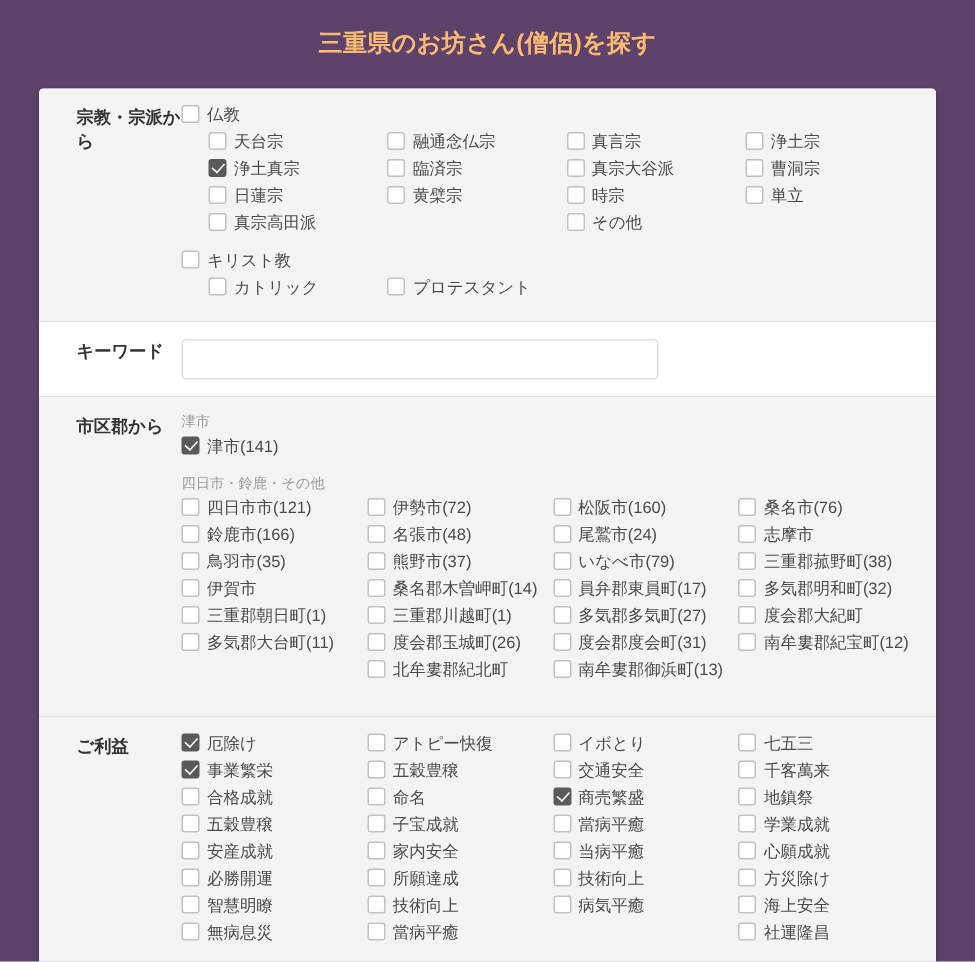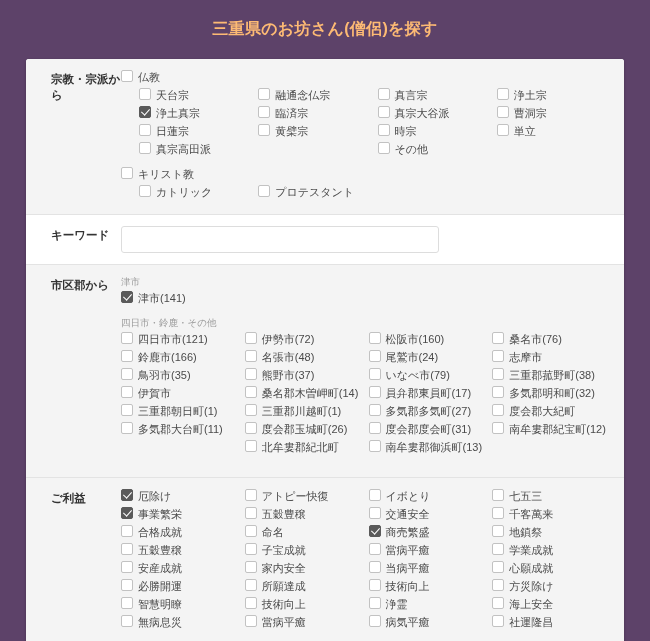--- a/index.html
+++ b/index.html
@@ -459,24 +459,20 @@
           <label class="cb-item">
             <span class="box"></span>
             <span class="cb-label">当病平癒</span>
           </label>
           <label class="cb-item">
             <span class="box"></span>
             <span class="cb-label">技術向上</span>
           </label>
           <label class="cb-item">
             <span class="box"></span>
-            <span class="cb-label">浄霊</span>
-          </label>
-          <label class="cb-item">
-            <span class="box"></span>
             <span class="cb-label">病気平癒</span>
           </label>
         </div>
         <div>
           <label class="cb-item">
             <span class="box"></span>
             <span class="cb-label">七五三</span>
           </label>
           <label class="cb-item">
             <span class="box"></span>

